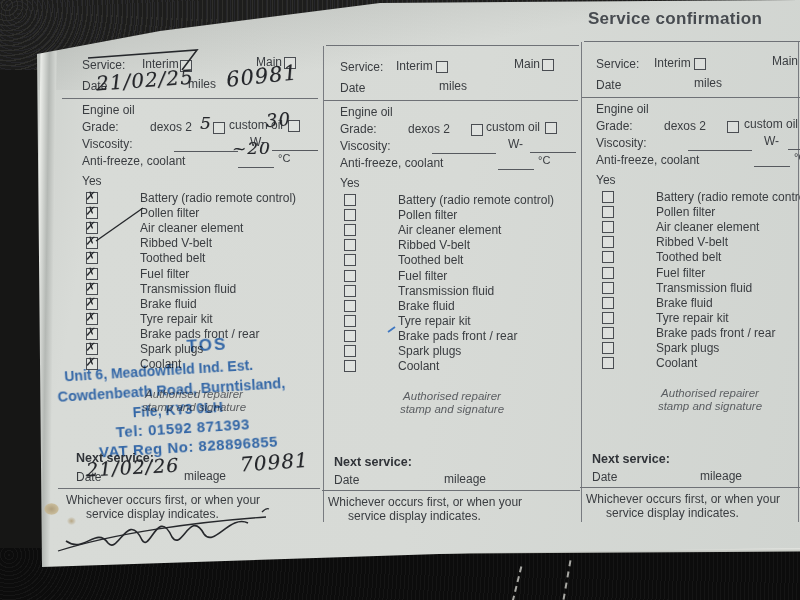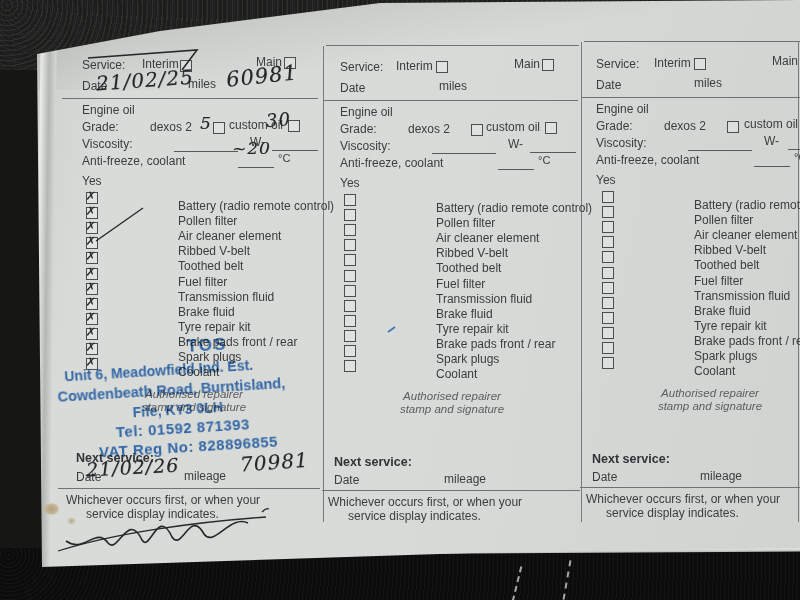--- a/index.html
+++ b/index.html
@@ -46,21 +46,21 @@
   .box{width:10px;height:10px;border:1.3px solid #4a4d52;background:rgba(255,255,255,.22);}
   .box .mark{display:none;position:absolute;left:-1px;top:-4px;font-size:12px;
     color:#282a2e;transform:rotate(6deg);font-family:"DejaVu Serif",serif;}
   .box.checked .mark{display:block;}
   .lbl{}
   .bold{font-weight:bold;font-size:12.5px;color:#303338;}
   .caption{color:#5a5d61;font-size:11.5px;text-align:center;width:216px;white-space:normal;line-height:13px;font-style:italic;}
   .small-c{font-size:11px;}
   .chkrow{position:absolute;left:0;width:250px;height:15px;}
   .chkrow .box{left:20px;top:1px;}
-  .chkrow .clabel{left:74px;top:8px;margin-left:38px;}
+  .chkrow .clabel{left:74px;top:0;}
   
   .hw{position:absolute;font-family:"DejaVu Serif",serif;font-style:italic;
     color:#24262a;text-shadow:.4px .4px 0 rgba(40,40,45,.35);letter-spacing:1px;}
   
   .stamp{position:absolute;left:58px;top:334px;width:290px;height:130px;
     transform:rotate(-3.5deg);color:#2e6ec2;font-weight:bold;
     mix-blend-mode:multiply;opacity:.93;filter:blur(.35px);}
   .stamp span{position:absolute;white-space:nowrap;}
   .st1{left:132px;top:2px;font-size:17px;letter-spacing:2px;}
   .st2{left:8px;top:26px;font-size:14px;}
@@ -77,20 +77,21 @@
 <div class="bg-leather"></div>
 <div class="stitch stitch1"></div>
 <div class="stitch stitch2"></div>
 <div class="page-stack-edge"></div>
 
 <div class="page">
   <div class="spine"></div>
   <div class="speck speck1"></div>
   <div class="speck speck2"></div>
 
+  <div class="title">Service confirmation</div>
 
   <div class="vline" style="left:323px;top:46px;height:476px;"></div>
   <div class="vline" style="left:581px;top:42px;height:480px;"></div>
   <div class="vline" style="left:798px;top:42px;height:480px;"></div>
   <div class="hrule" style="position:absolute;left:326px;top:45px;width:253px;"></div>
   <div class="hrule" style="position:absolute;left:584px;top:41px;width:216px;"></div>
 
   <div class="col c1">
     <span class="lbl" style="left:16px;top:16px;">Service:</span>
     <span class="lbl" style="left:76px;top:15px;">Interim</span>

